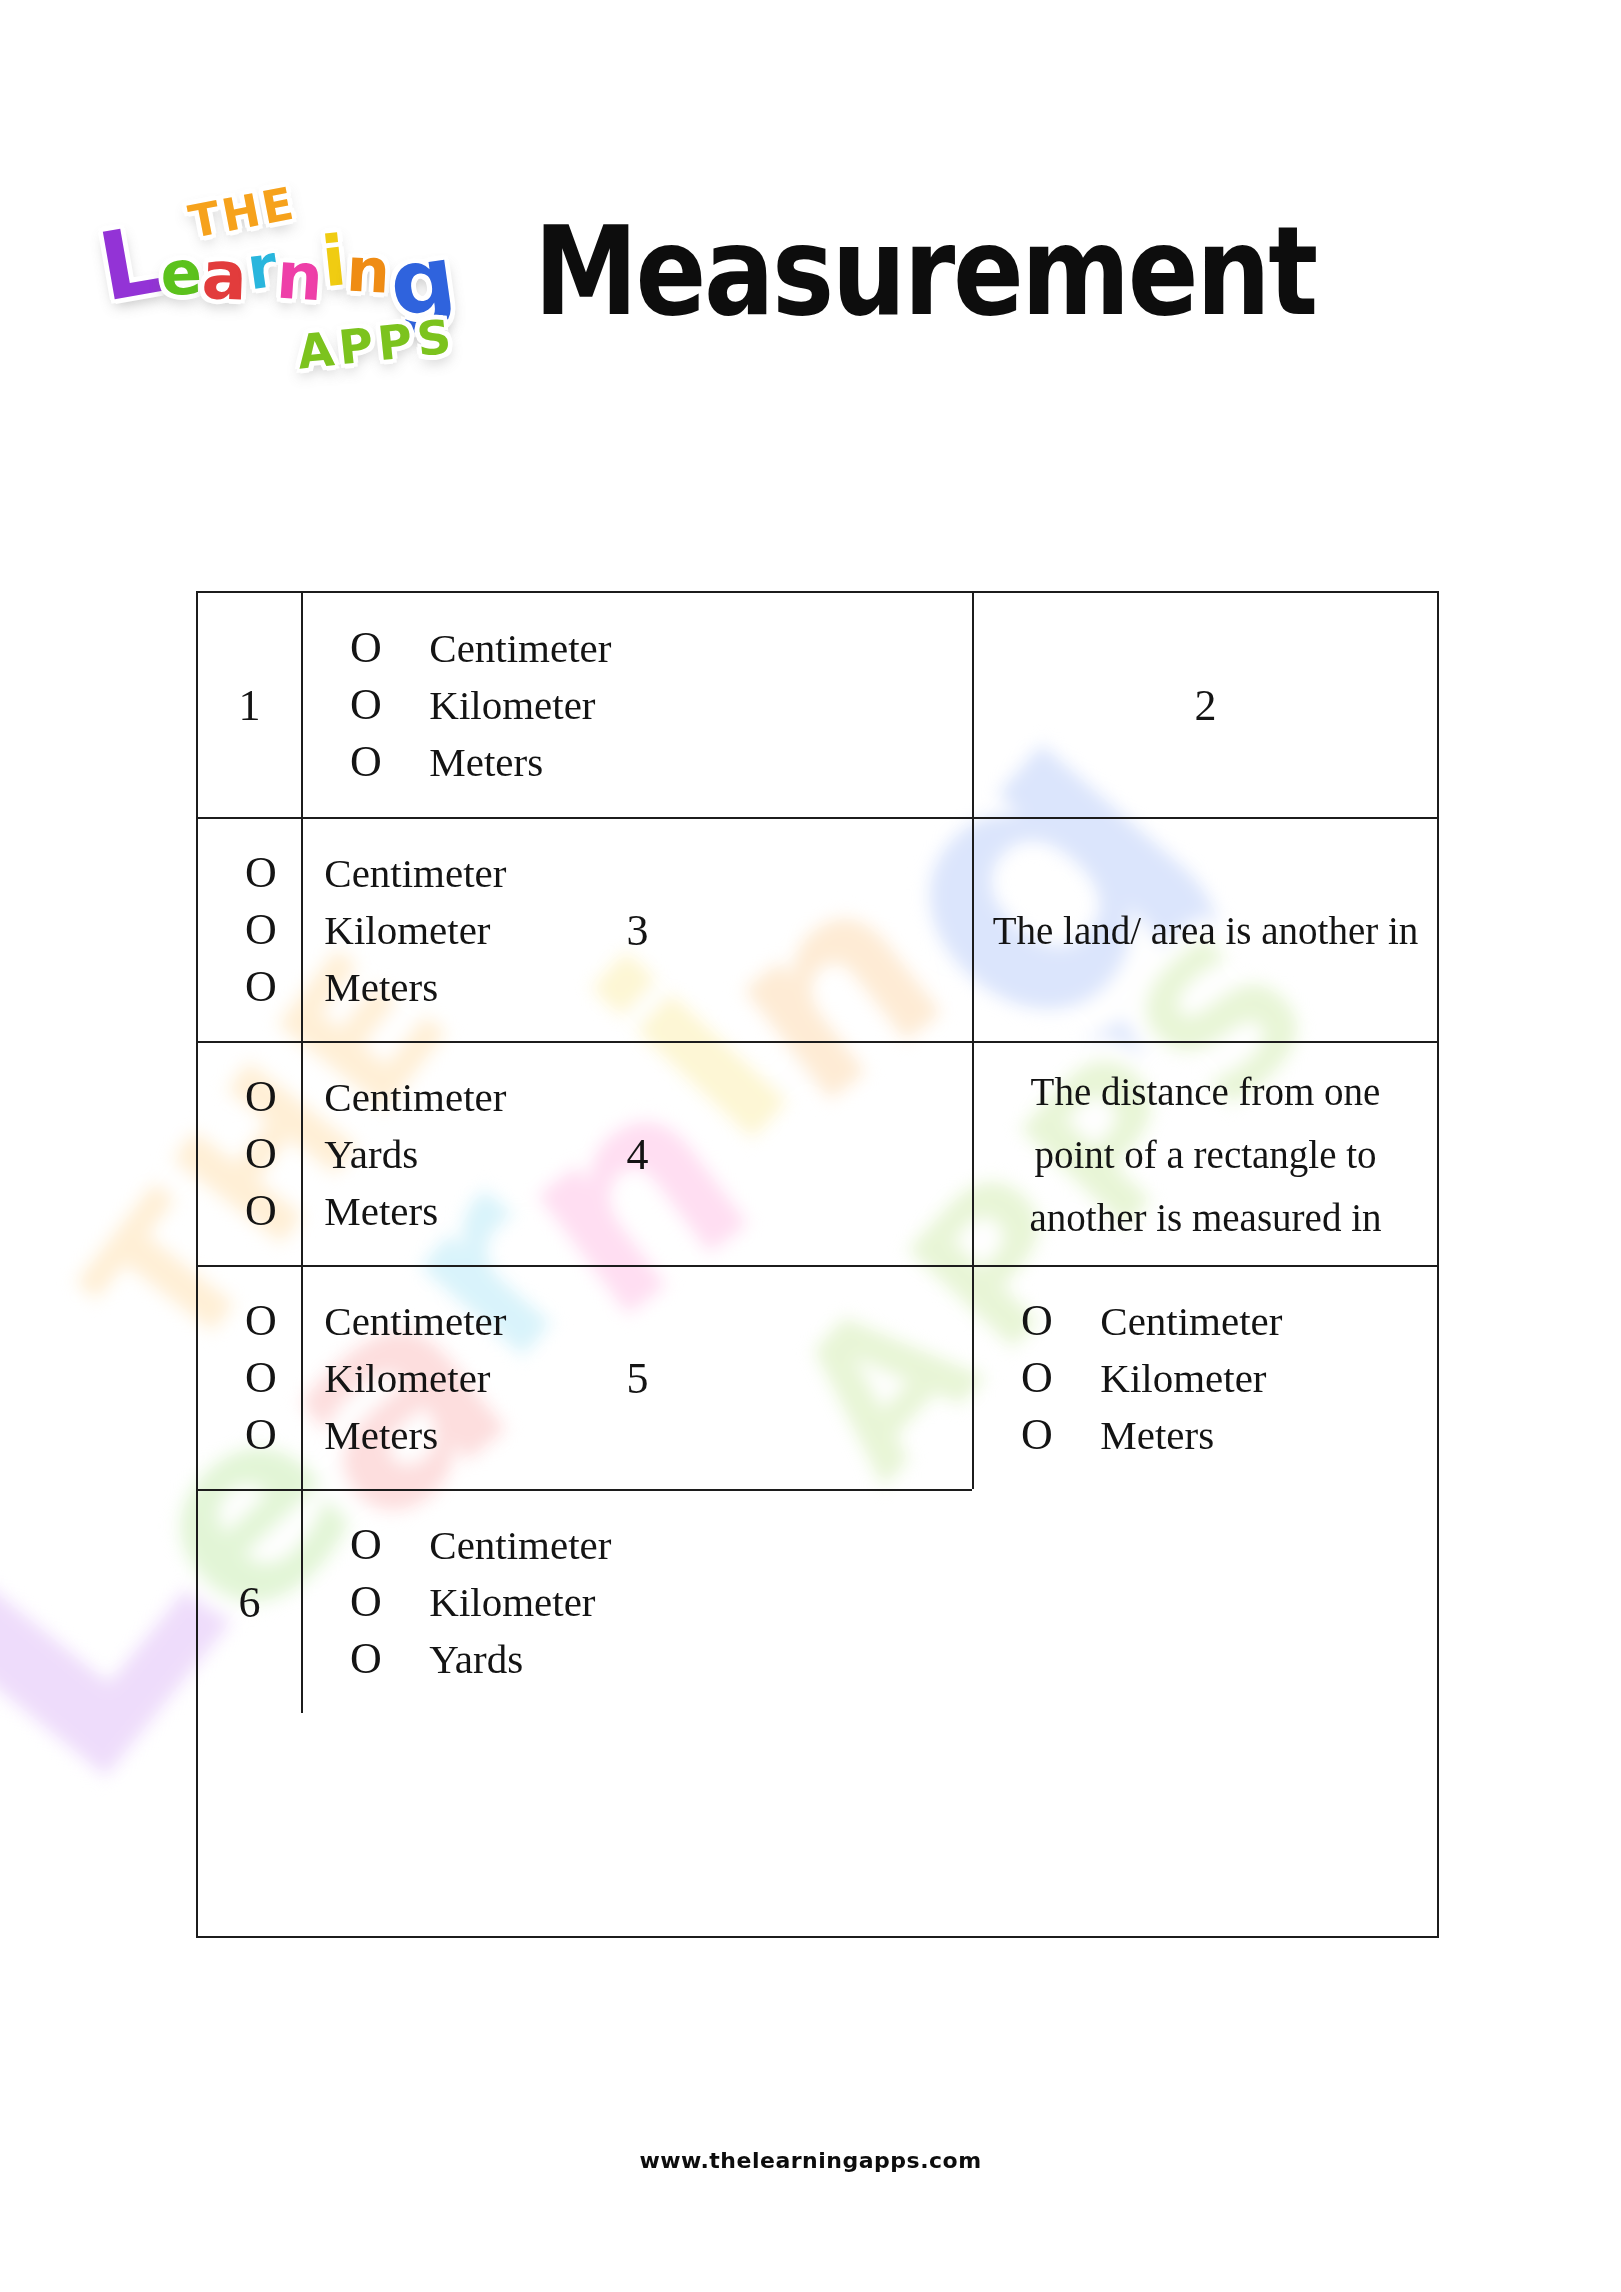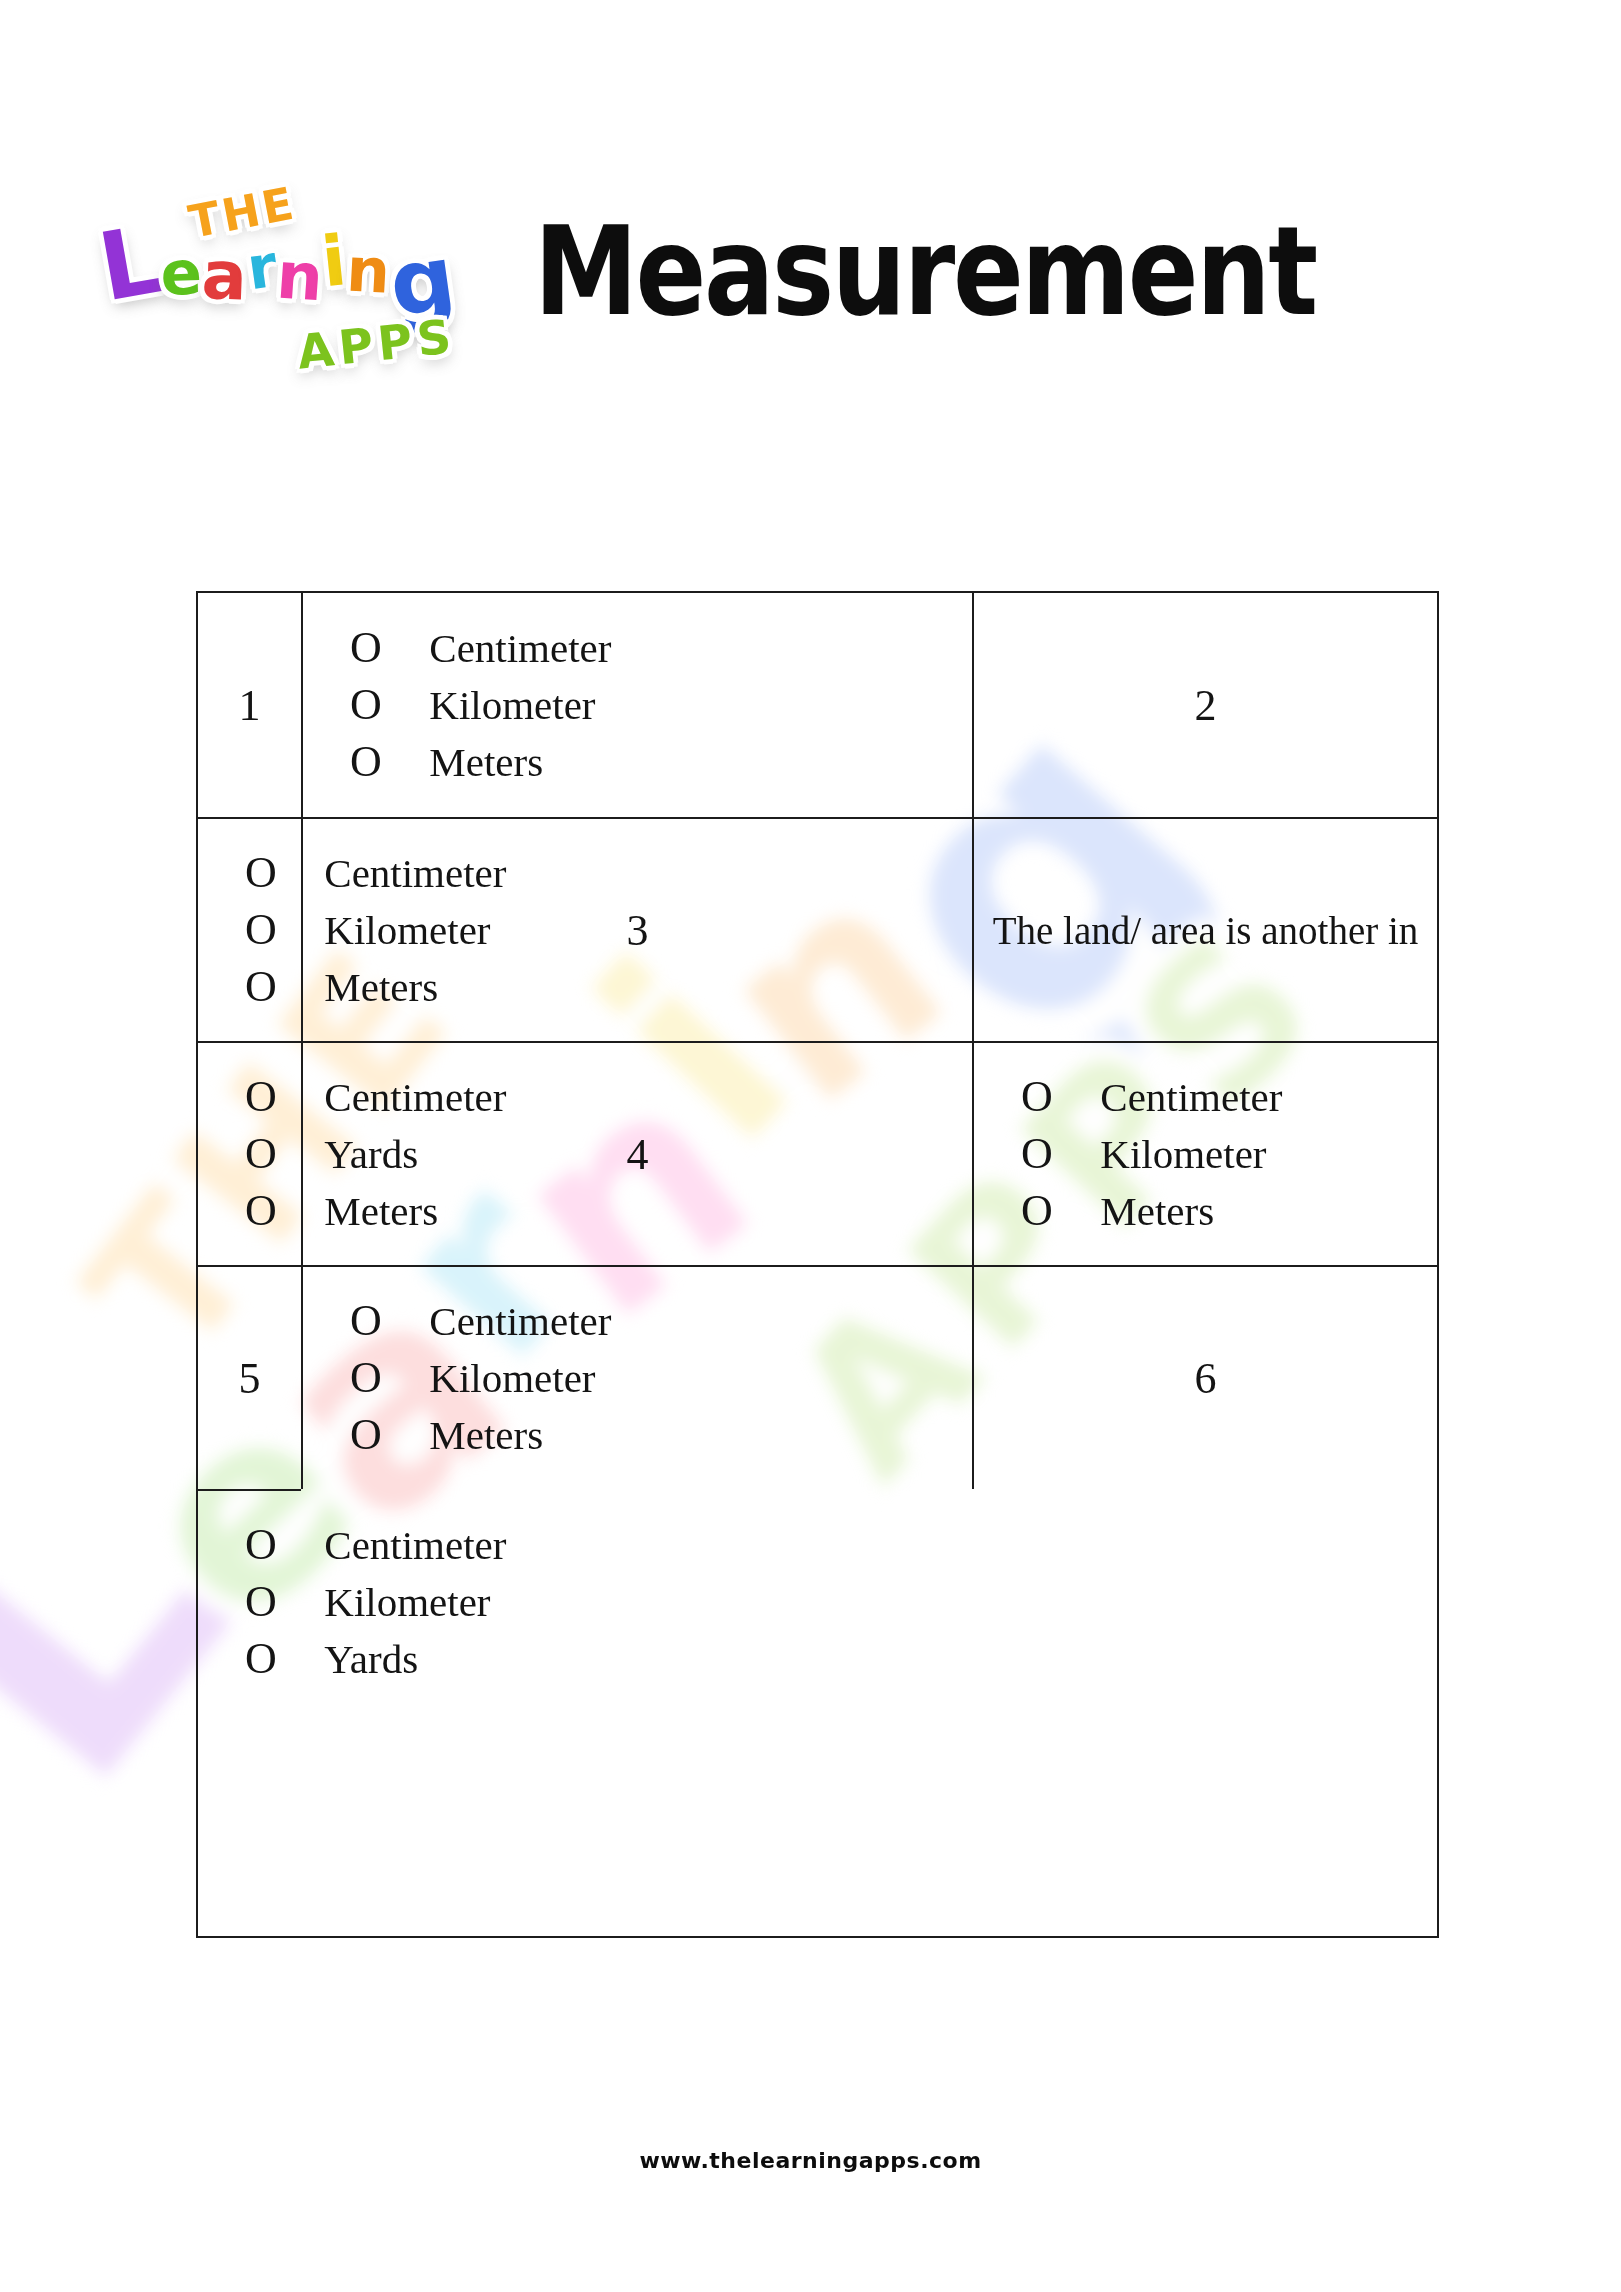--- a/index.html
+++ b/index.html
@@ -211,20 +211,21 @@
           <span class="o">O</span>
           <span class="olabel">Yards</span>
         </div>
       <div class="opt">
           <span class="o">O</span>
           <span class="olabel">Meters</span>
         </div>
     </div>
 
     <div class="cell num">4</div>
+    <div class="cell q">The distance from one point of a rectangle to another is measured in</div>
     <div class="cell opts">
       <div class="opt">
           <span class="o">O</span>
           <span class="olabel">Centimeter</span>
         </div>
       <div class="opt">
           <span class="o">O</span>
           <span class="olabel">Kilometer</span>
         </div>
       <div class="opt">

